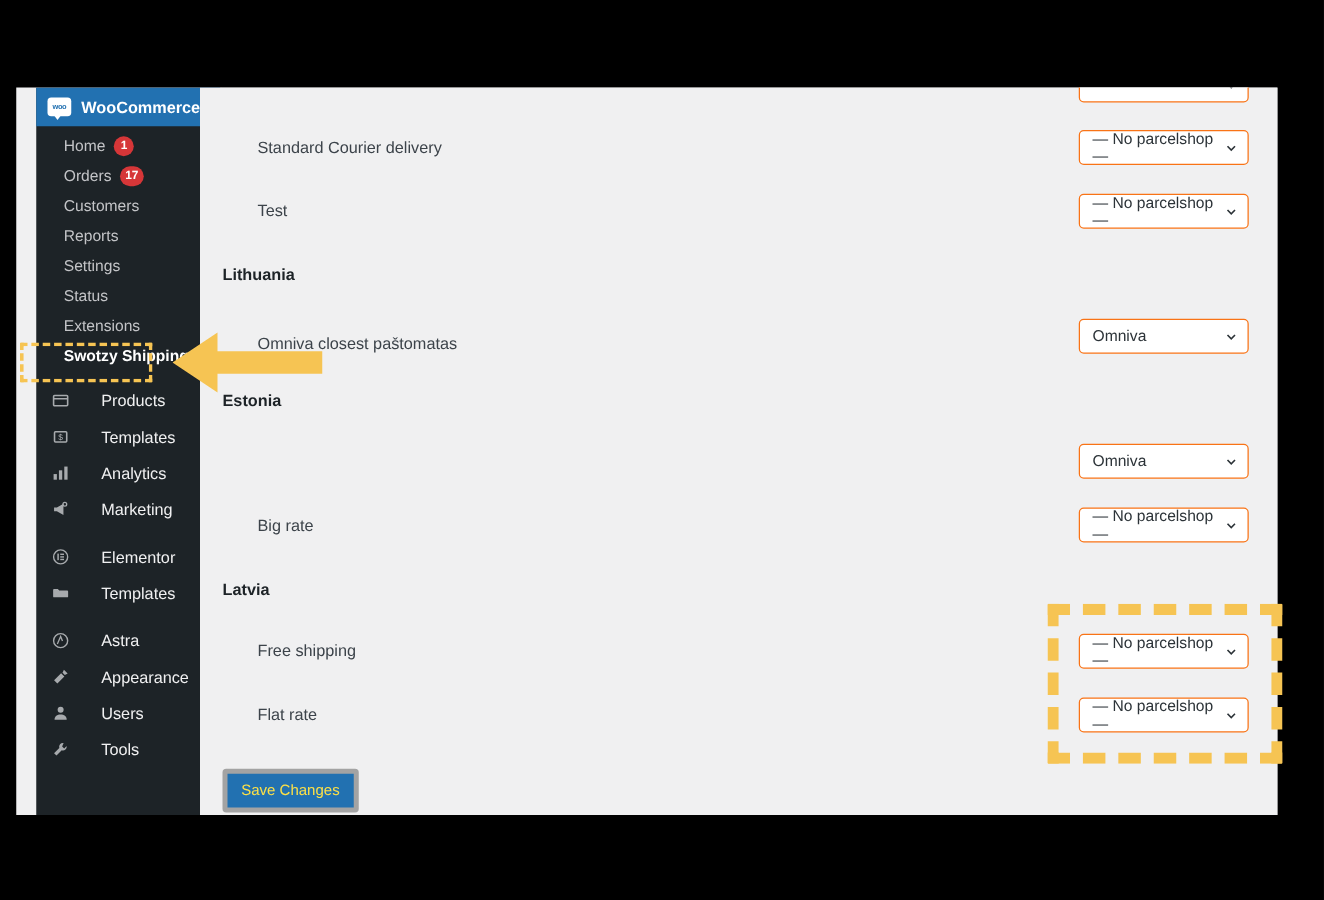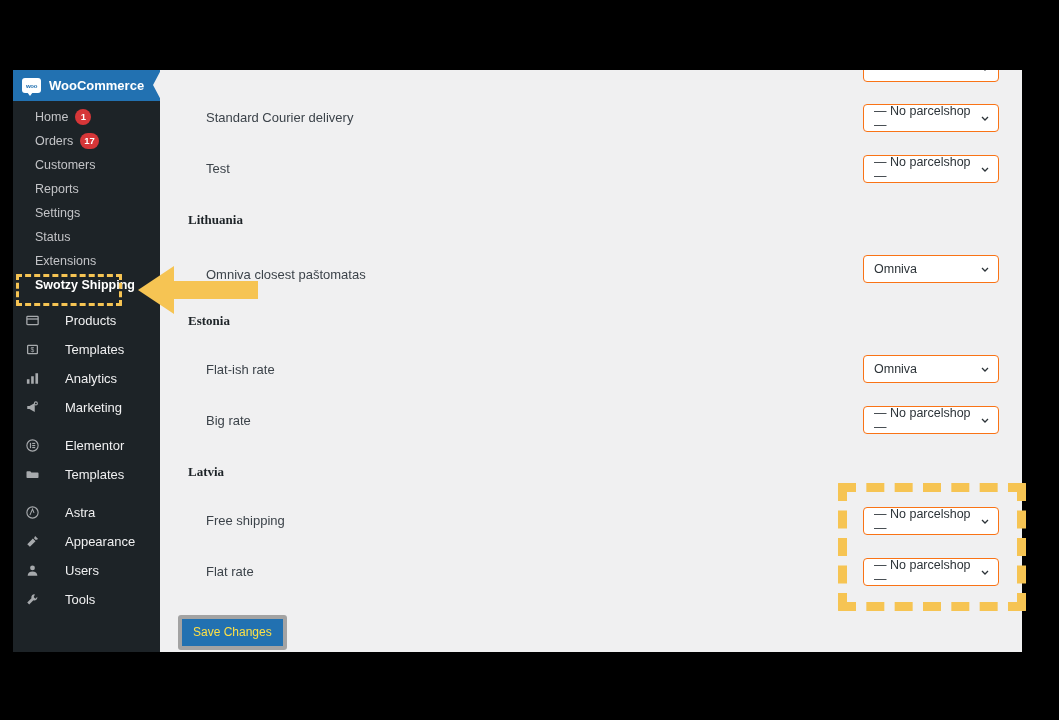--- a/index.html
+++ b/index.html
@@ -14,21 +14,21 @@
   
   #viewport {
     position: absolute; left: 13px; top: 70px;
     width: 1009px; height: 582px;
     background: #f0f0f1;
     overflow: hidden;
   }
 
   
   #sidebar {
-    position: absolute; left: 0; top: 0;
+    position: absolute; left: 16px; top: 0;
     width: 147px; height: 582px;
     background: #1d2327;
   }
   .wc-header {
     display: flex; align-items: center; gap: 8px;
     height: 31px; padding-left: 9px;
     background: #2271b1; color:#fff;
     font-size: 13px; font-weight: 600;
     position: relative;
   }
@@ -83,22 +83,22 @@
     background: #f0f0f1;
   }
   .row {
     position: absolute; left: 0; width: 862px; height: 51px;
     display: flex; align-items: center;
   }
   .row .label {
     padding-left: 26px; font-size: 13px; color: #3c434a; margin-left: 20px;
   }
   .heading {
-    position: absolute; left: 12px;
-    padding-left: 16px; font-size: 13px; font-weight: 700; color: #1d2327; font-family: Liberation Serif, serif;
+    position: absolute; left: 2px;
+    padding-left: 16px; font-size: 13px; font-weight: 700; color: #1d2327;
   }
   .sel {
     position: absolute;
     width: 136px; height: 28px;
     background: #fff; border: 1px solid #f97316; border-radius: 4px;
     display: flex; align-items: center; justify-content: space-between;
     padding: 0 8px 0 10px;
     font-size: 12.5px; color: #2c3338;
   }
   .sel .chev { width: 10px; height: 10px; flex:0 0 auto; }
@@ -328,23 +328,20 @@
         <span>Omniva</span>
         <span class="chev">
           <svg width="10" height="10" viewBox="0 0 10 10" fill="none" stroke="#2c3338" stroke-width="1.3">
               <path d="M2 4l3 3 3-3"></path>
             </svg>
         </span>
       </div>
 
       <div class="heading" style="top:243px;">Estonia</div>
 
-      <div class="row" style="top:274px;">
-        <span class="label">Flat-ish rate</span>
-      </div>
       <div class="sel" style="left:703px; top:285px;">
         <span>Omniva</span>
         <span class="chev">
           <svg width="10" height="10" viewBox="0 0 10 10" fill="none" stroke="#2c3338" stroke-width="1.3">
               <path d="M2 4l3 3 3-3"></path>
             </svg>
         </span>
       </div>
 
       <div class="row" style="top:325px;">

